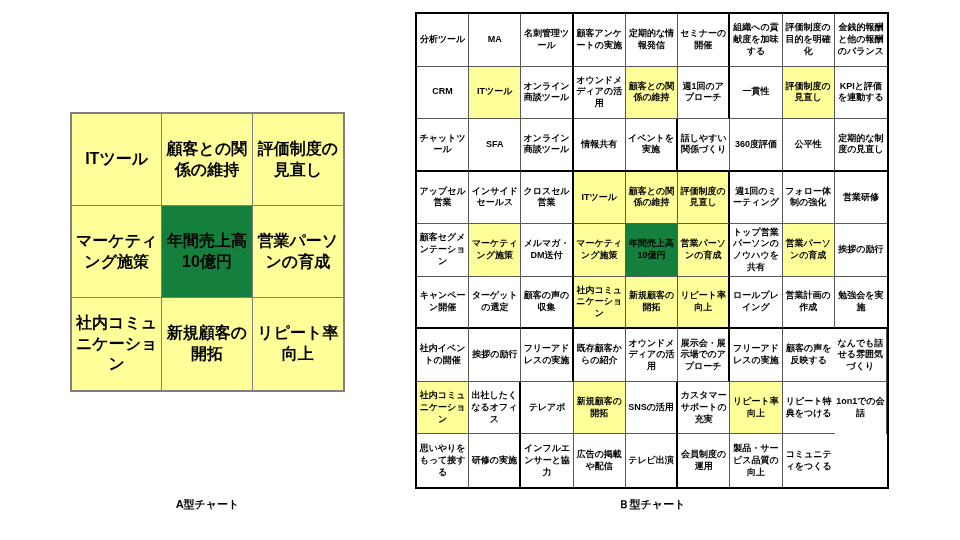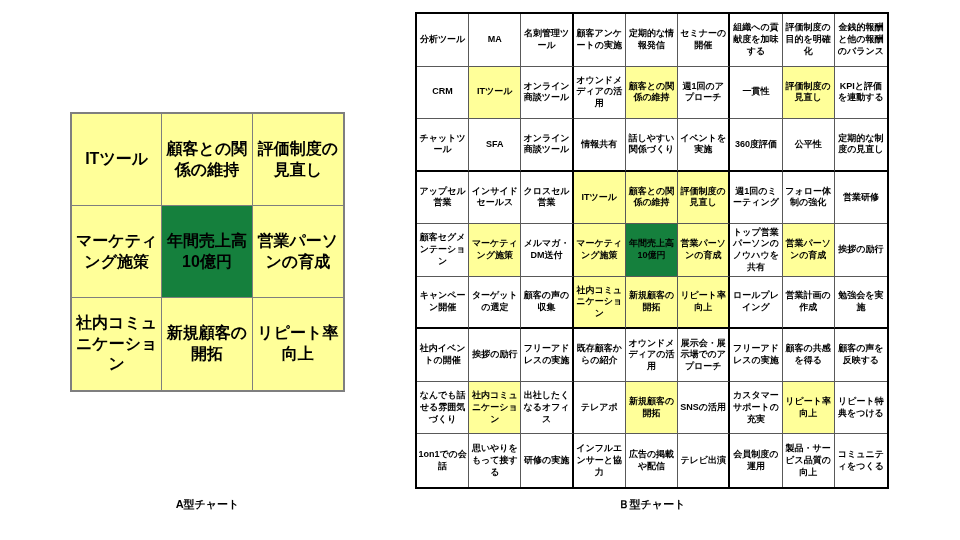--- a/index.html
+++ b/index.html
@@ -76,22 +76,22 @@
     <div class="cell white br1 bb1">オウンドメディアの活用</div>
     <div class="cell yellow br1 bb1">顧客との関係の維持</div>
     <div class="cell white br2 bb1">週1回のアプローチ</div>
     <div class="cell white br1 bb1">一貫性</div>
     <div class="cell yellow br1 bb1">評価制度の見直し</div>
     <div class="cell white bb1">KPIと評価を連動する</div>
     <div class="cell white br1 bb2">チャットツール</div>
     <div class="cell white br1 bb2">SFA</div>
     <div class="cell white br2 bb2">オンライン商談ツール</div>
     <div class="cell white br1 bb2">情報共有</div>
+    <div class="cell white br2 bb2">イベントを実施</div>
     <div class="cell white br1 bb2">話しやすい関係づくり</div>
-    <div class="cell white br2 bb2">イベントを実施</div>
     <div class="cell white br1 bb2">360度評価</div>
     <div class="cell white br1 bb2">公平性</div>
     <div class="cell white bb2">定期的な制度の見直し</div>
     <div class="cell white br1 bb1">アップセル営業</div>
     <div class="cell white br1 bb1">インサイドセールス</div>
     <div class="cell white br2 bb1">クロスセル営業</div>
     <div class="cell yellow br1 bb1">ITツール</div>
     <div class="cell yellow br1 bb1">顧客との関係の維持</div>
     <div class="cell yellow br2 bb1">評価制度の見直し</div>
     <div class="cell white br1 bb1">週1回のミーティング</div>
@@ -115,21 +115,20 @@
     <div class="cell white br1 bb2">ロールプレイング</div>
     <div class="cell white br1 bb2">営業計画の作成</div>
     <div class="cell white bb2">勉強会を実施</div>
     <div class="cell white br1 bb1">社内イベントの開催</div>
     <div class="cell white br1 bb1">挨拶の励行</div>
     <div class="cell white br2 bb1">フリーアドレスの実施</div>
     <div class="cell white br1 bb1">既存顧客からの紹介</div>
     <div class="cell white br1 bb1">オウンドメディアの活用</div>
     <div class="cell white br2 bb1">展示会・展示場でのアプローチ</div>
     <div class="cell white br1 bb1">フリーアドレスの実施</div>
-    <div class="cell white br1 bb1">顧客の共感を得る</div>
     <div class="cell white bb1">顧客の声を反映する</div>
     <div class="cell white br1 bb1">なんでも話せる雰囲気づくり</div>
     <div class="cell yellow br1 bb1">社内コミュニケーション</div>
     <div class="cell white br2 bb1">出社したくなるオフィス</div>
     <div class="cell white br1 bb1">テレアポ</div>
     <div class="cell yellow br1 bb1">新規顧客の開拓</div>
     <div class="cell white br2 bb1">SNSの活用</div>
     <div class="cell white br1 bb1">カスタマーサポートの充実</div>
     <div class="cell yellow br1 bb1">リピート率向上</div>
     <div class="cell white bb1">リピート特典をつける</div>

